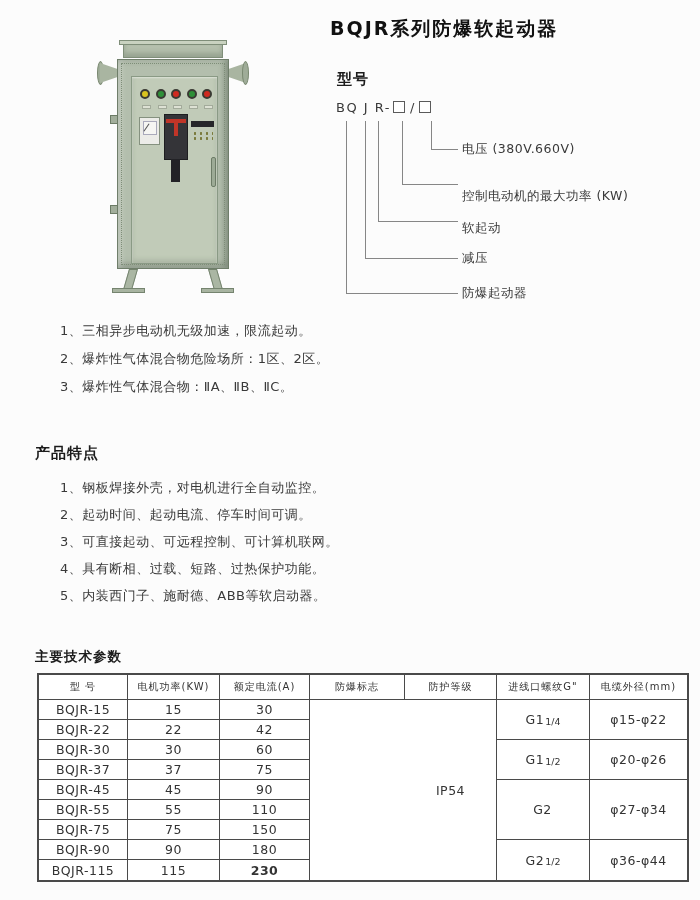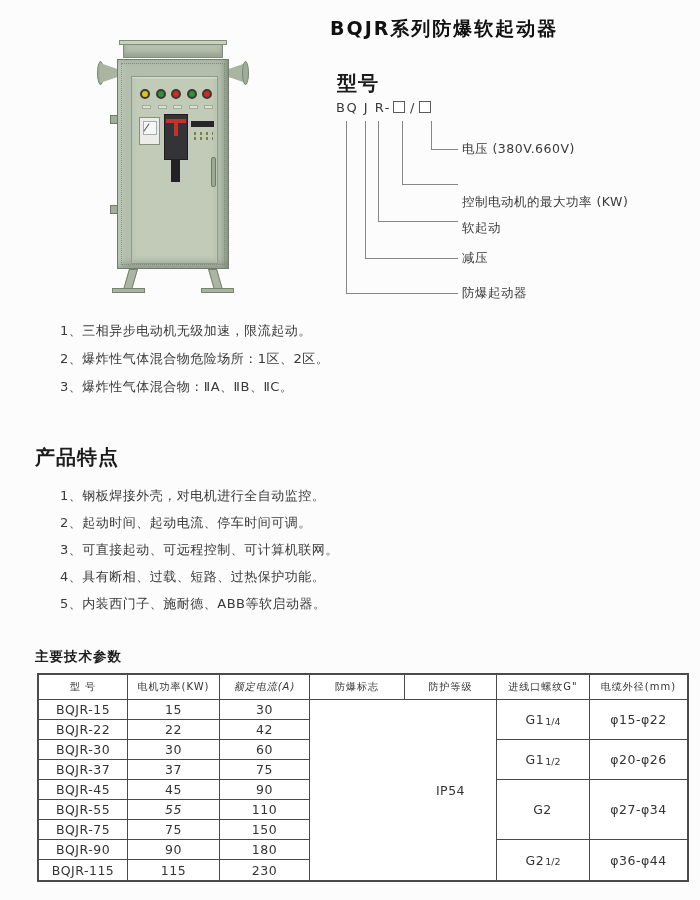--- a/index.html
+++ b/index.html
@@ -12,21 +12,21 @@
     overflow: hidden;
   }
   .abs { position: absolute; }
 
   
   .page-title {
     left: 330px; top: 16px;
     font-size: 19px; font-weight: bold; letter-spacing: 2px; color: #111;
     white-space: nowrap;
   }
-  .sec-head { font-size: 20px; font-weight: bold; color: #1c1c1c; letter-spacing: 1px; white-space: nowrap; }
+  .sec-head { font-size: 15px; font-weight: bold; color: #1c1c1c; letter-spacing: 1px; white-space: nowrap; }
   .model-head { left: 337px; top: 70px; }
   .scope-wrap { left: 35px; top: 306px; }
   .feat-wrap  { left: 35px; top: 444px; }
   .tbl-title  { left: 35px; top: 648px; font-size: 13.5px; }
 
   .list { margin-top: 11px; }
   .li {
     padding-left: 25px; font-size: 13px; color: #3a3a3a;
     letter-spacing: 0.5px; line-height: 28px; white-space: nowrap;
   }
@@ -175,21 +175,21 @@
   <div class="vline" style="left:35px;  top:21px; height:137px;"></div>
   <div class="vline" style="left:16px;  top:21px; height:172px;"></div>
 
   <div class="hline" style="left:101px; top:49px;  width:27px;"></div>
   <div class="hline" style="left:72px;  top:84px;  width:56px;"></div>
   <div class="hline" style="left:48px;  top:121px; width:80px;"></div>
   <div class="hline" style="left:35px;  top:158px; width:93px;"></div>
   <div class="hline" style="left:16px;  top:193px; width:112px;"></div>
 
   <div class="dlabel" style="top:49px;">电压 (380V.660V)</div>
-  <div class="dlabel" style="top:102px;">控制电动机的最大功率 (KW)</div>
+  <div class="dlabel" style="top:96px;">控制电动机的最大功率 (KW)</div>
   <div class="dlabel" style="top:128px;">软起动</div>
   <div class="dlabel" style="top:158px;">减压</div>
   <div class="dlabel" style="top:193px;">防爆起动器</div>
 </div>
 
 <div class="abs scope-wrap">
   <div class="list">
     <div class="li">1、三相异步电动机无级加速，限流起动。</div>
     <div class="li">2、爆炸性气体混合物危险场所：1区、2区。</div>
     <div class="li">3、爆炸性气体混合物：ⅡA、ⅡB、ⅡC。</div>
@@ -206,21 +206,21 @@
     <div class="li">5、内装西门子、施耐德、ABB等软启动器。</div>
   </div>
 </div>
 
 <div class="abs sec-head tbl-title">主要技术参数</div>
 
 <div class="abs tbl">
 
   <div class="cell hc" style="grid-area:1/1;">型 号</div>
   <div class="cell hc" style="grid-area:1/2;">电机功率(KW)</div>
-  <div class="cell hc" style="grid-area:1/3;font-style:italic;">额定电流(A)</div>
+  <div class="cell hc" style="grid-area:1/3;">额定电流(A)</div>
   <div class="cell hc" style="grid-area:1/4;">防爆标志</div>
   <div class="cell hc" style="grid-area:1/5;">防护等级</div>
   <div class="cell hc" style="grid-area:1/6;">进线口螺纹G"</div>
   <div class="cell hc noR" style="grid-area:1/7;">电缆外径(mm)</div>
 
   <div class="cell" style="grid-area:2/1;">BQJR-15</div>
   <div class="cell" style="grid-area:2/2;">15</div>
   <div class="cell" style="grid-area:2/3;">30</div>
 
   <div class="cell" style="grid-area:3/1;">BQJR-22</div>
@@ -233,34 +233,34 @@
 
   <div class="cell" style="grid-area:5/1;">BQJR-37</div>
   <div class="cell" style="grid-area:5/2;">37</div>
   <div class="cell" style="grid-area:5/3;">75</div>
 
   <div class="cell" style="grid-area:6/1;">BQJR-45</div>
   <div class="cell" style="grid-area:6/2;">45</div>
   <div class="cell" style="grid-area:6/3;">90</div>
 
   <div class="cell" style="grid-area:7/1;">BQJR-55</div>
-  <div class="cell" style="grid-area:7/2;font-style:italic;">55</div>
+  <div class="cell" style="grid-area:7/2;">55</div>
   <div class="cell" style="grid-area:7/3;">110</div>
 
   <div class="cell" style="grid-area:8/1;">BQJR-75</div>
   <div class="cell" style="grid-area:8/2;">75</div>
   <div class="cell" style="grid-area:8/3;">150</div>
 
   <div class="cell" style="grid-area:9/1;">BQJR-90</div>
   <div class="cell" style="grid-area:9/2;">90</div>
   <div class="cell" style="grid-area:9/3;">180</div>
 
   <div class="cell noB" style="grid-area:10/1;">BQJR-115</div>
   <div class="cell noB" style="grid-area:10/2;">115</div>
-  <div class="cell noB" style="grid-area:10/3;">230</div>
+  <div class="cell noB" style="grid-area:10/3;font-weight:bold;">230</div>
 
 
   <div class="cell noB" style="grid-area:2/5/11/6;">IP54</div>
 
   <div class="cell" style="grid-area:2/6/4/7;">
     <span>G1</span>
       <span class="frac">1/4</span>
   </div>
   <div class="cell" style="grid-area:4/6/6/7;">
     <span>G1</span>

